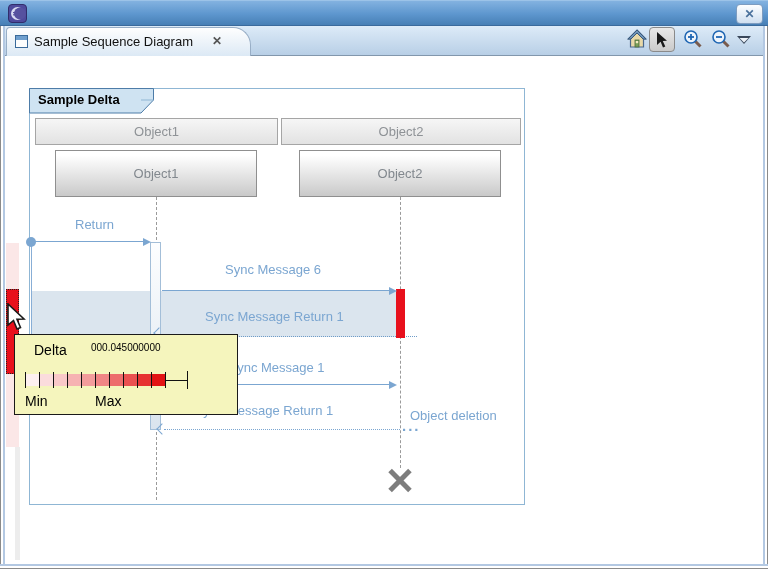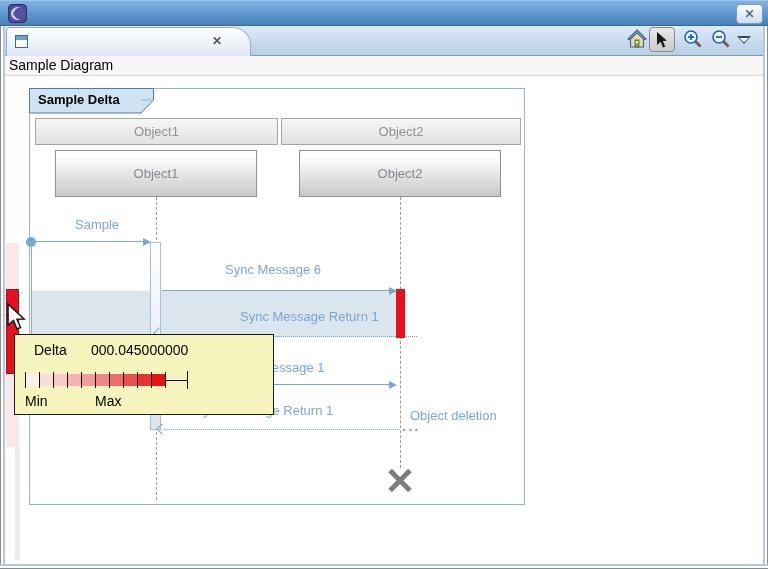--- a/index.html
+++ b/index.html
@@ -88,36 +88,36 @@
   .arrow-right { position:absolute; width:0; height:0;
     border-left:8px solid #7ba6d1; border-top:4px solid transparent; border-bottom:4px solid transparent; }
   .chevron-left { position:absolute; width:8px; height:8px;
     border-left:1px solid #7ba6d1; border-bottom:1px solid #7ba6d1; transform:rotate(45deg); }
   .start-circle { position:absolute; left:26px; top:237px; width:10px; height:10px;
     border-radius:50%; background:#7ba6d1; }
 
   .msg-label { position:absolute; font-size:13px; color:#7ba6d1; white-space:nowrap; }
   .lbl-start { left:75px; top:217px; }
   .lbl-sync1 { left:225px; top:262px; }
-  .lbl-syncret1 { left:205px; top:309px;margin-left:35px; }
+  .lbl-syncret1 { left:205px; top:309px; }
   .lbl-async1 { left:222px; top:360px; }
   .lbl-asyncret1 { left:188px; top:403px; }
   .lbl-objdel { left:410px; top:408px;text-align:center; }
   .lbl-ellipsis { left:402px; top:417px; font-size:15px; font-weight:bold; letter-spacing:2px; }
 
   .del-cross { position:absolute; left:387px; top:467px; width:26px; height:26px; }
   .del-cross span { position:absolute; left:-1px; top:10.5px; width:28px; height:5px; background:#7d7d7d; }
   .del-cross span:first-child { transform:rotate(45deg); }
   .del-cross span:last-child { transform:rotate(-45deg); }
 
   
-  .tooltip { position:absolute; left:14px; top:334px; width:260px; height:81px;
+  .tooltip { position:absolute; left:14px; top:334px; width:224px; height:81px;
     background:#f5f5bd; border:1px solid #1a1a1a; z-index:20; }
   .tt-delta-label { position:absolute; left:19px; top:7px; font-size:14px; color:#000; }
-  .tt-delta-value { position:absolute; left:76px; top:7px; font-size:14px; color:#000; }
+  .tt-delta-value { position:absolute; left:76px; top:7px; font-size:10px; color:#000; }
   .delta-scale { position:absolute; left:10px; top:37px; width:200px; height:18px; }
   .scale-seg { position:absolute; top:2px; width:13px; height:12px; }
   .scale-tick { position:absolute; top:0; width:1px; height:16px; background:#111; }
   .scale-ext { position:absolute; top:8px; width:22px; height:1px; background:#111; }
   .scale-endtick { position:absolute; top:-1px; width:1px; height:18px; background:#111; }
   .tt-min { position:absolute; left:10px; top:58px; font-size:14px; color:#000; }
   .tt-max { position:absolute; left:80px; top:58px; font-size:14px; color:#000; }
 
   .cursor { position:absolute; left:6px; top:303px; z-index:30; }
 </style>
@@ -137,20 +137,21 @@
     <div class="win-close">✕</div>
   </div>
 
   <div class="border-left"></div>
   <div class="border-right"></div>
   <div class="border-bottom"></div>
 
   <div class="tabstrip">
     <div class="tab">
       <span class="tab-view-icon"></span>
+      <span class="tab-label">Sample Sequence Diagram</span>
       <span class="tab-close">✕</span>
     </div>
   </div>
 
   <svg class="tb-btn btn-home" viewBox="0 0 20 20">
     <polygon points="10,1 19,10 16.5,10 16.5,18 3.5,18 3.5,10 1,10" fill="#e8d9a8" stroke="#4a688c" stroke-width="1.2"></polygon>
     <polygon points="10,1 19,10 16,10 10,4 4,10 1,10" fill="#6f94b8" stroke="#3a5a7c" stroke-width="1"></polygon>
     <rect x="8" y="11" width="4" height="7" fill="#7aa05a" stroke="#4a6a3a" stroke-width="0.8"></rect>
     <rect x="8.8" y="12" width="2.4" height="2.2" fill="#f2e8c0"></rect>
   </svg>
@@ -172,21 +173,20 @@
     <line x1="12" y1="12" x2="17.5" y2="17.5" stroke="#7a5c4e" stroke-width="3"></line>
     <circle cx="8" cy="8" r="6" fill="#eef4fb" stroke="#1f66b3" stroke-width="1.6"></circle>
     <line x1="5" y1="8" x2="11" y2="8" stroke="#1f66b3" stroke-width="1.8"></line>
   </svg>
 
   <div class="btn-menu">
     <div class="tri-outer"></div>
     <div class="tri-inner"></div>
   </div>
 
-  <div class="view-header">Sample Diagram</div>
 
   <div class="canvas"></div>
 
   <div class="comp-pink"></div>
   <div class="comp-red"></div>
   <div class="comp-gray"></div>
 
   <div class="frame"></div>
   <svg class="frame-tag" viewBox="0 0 126 26">
     <path d="M0.5,0.5 H124.5 V12 L112,25 H0.5 Z" fill="#cfe3f2" stroke="#4d7ca8"></path>
@@ -205,21 +205,21 @@
   <div class="band"></div>
   <div class="band-ext"></div>
   <div class="vline-start"></div>
 
   <div class="exec1"></div>
   <div class="exec2-red"></div>
 
   <div class="start-circle"></div>
   <div class="msg-line" style="left:33px; top:241px; width:111px;"></div>
   <div class="arrow-right" style="left:143px; top:238px;"></div>
-  <div class="msg-label lbl-start">Sample</div>
+  <div class="msg-label lbl-start">Return</div>
 
   <div class="msg-line" style="left:162px; top:290px; width:228px;"></div>
   <div class="arrow-right" style="left:389px; top:287px;"></div>
   <div class="msg-label lbl-sync1">Sync Message 6</div>
 
   <div class="chevron-left" style="left:155px; top:329px;"></div>
   <div class="msg-label lbl-syncret1">Sync Message Return 1</div>
 
   <div class="msg-line" style="left:162px; top:384px; width:228px;"></div>
   <div class="arrow-right" style="left:389px; top:381px;"></div>

